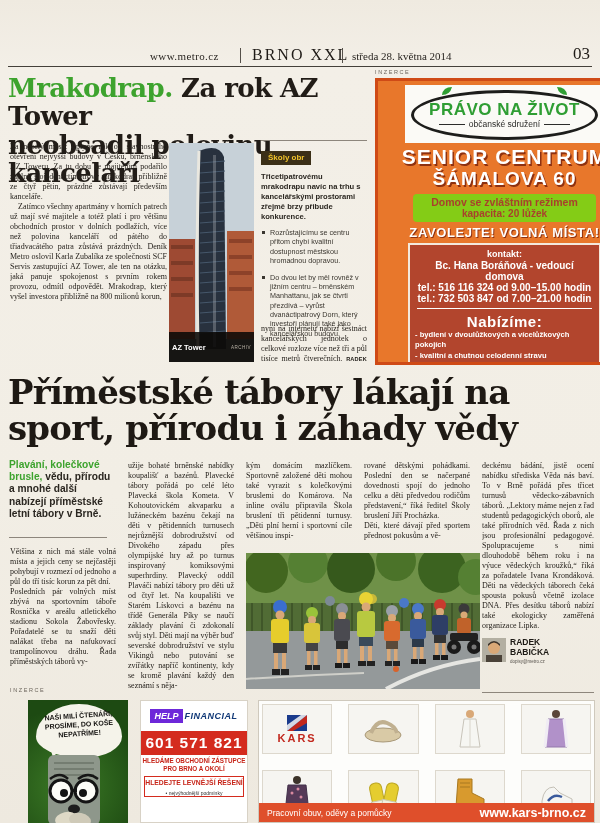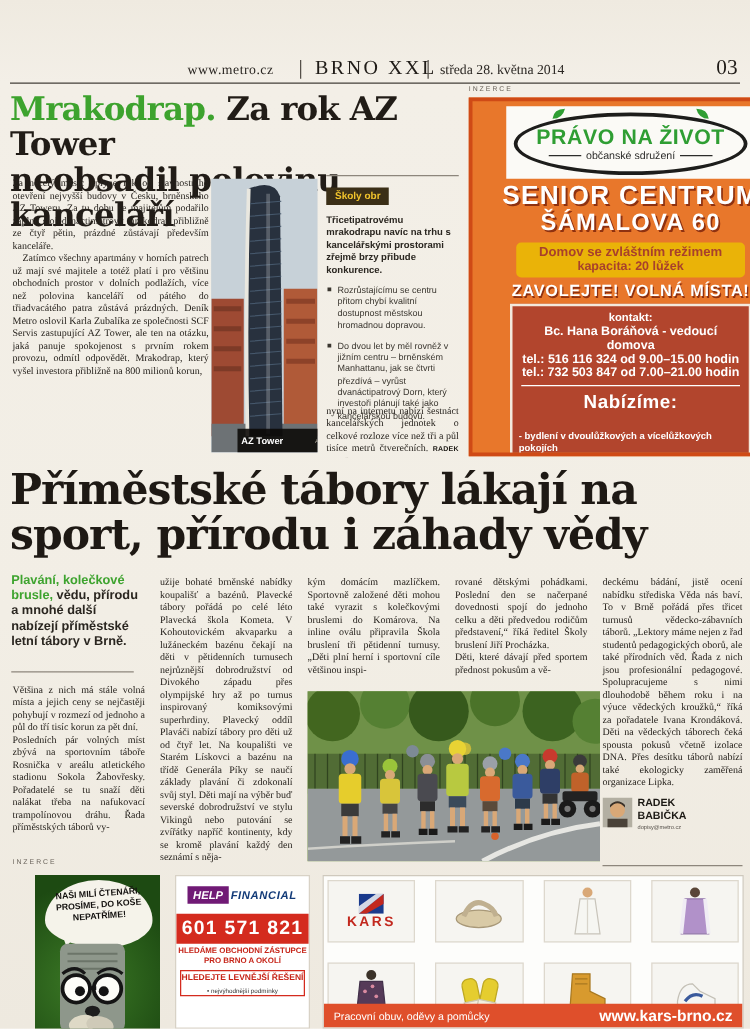--- a/index.html
+++ b/index.html
@@ -19,22 +19,22 @@
   
   .a1-head{left:8px;top:74px;width:368px;font-family:"DejaVu Serif",serif;font-weight:bold;
     font-size:26px;line-height:1.09;letter-spacing:-.6px;color:#211c17;}
   .green{color:#3da32e;}
   .bodytxt{font-size:8px;line-height:1.25;text-align:justify;color:#26221d;}
   .a1-col1{left:10px;top:142px;width:157px;height:224px;overflow:hidden;}
   .a1-col1 p{margin:0;}
   .a1-col1 p.ind{text-indent:8px;}
   .photo1{left:169px;top:143px;width:85px;height:219px;overflow:hidden;background:#c9d2d8;}
   .photo1 svg{display:block;}
-  .cap1{position:absolute;left:0;bottom:0;width:100%;height:19px;background:rgba(10,8,6,.88);
-    display:flex;align-items:center;justify-content:space-between;box-sizing:border-box;padding:0 3px;margin-left:21px;}
+  .cap1{position:absolute;left:0;bottom:0;width:100%;height:30px;background:rgba(10,8,6,.88);
+    display:flex;align-items:center;justify-content:space-between;box-sizing:border-box;padding:0 3px;}
   .cap1 .t{color:#fff;font-family:"Liberation Sans",sans-serif;font-weight:bold;font-size:7.5px;}
   .cap1 .c{color:#b9b2a6;font-family:"Liberation Sans",sans-serif;font-size:4.5px;letter-spacing:.5px;}
   .box1{left:261px;top:140px;width:106px;border-top:1px solid #8d867c;padding-top:5px;
     font-family:"Liberation Sans",sans-serif;}
   .box1 .tag{display:inline-block;background:#3b2f17;color:#f2c42c;font-weight:bold;
     font-size:8px;padding:2px 7px 3px;}
   .box1 .intro{font-weight:bold;font-size:7.6px;line-height:1.32;margin:7px 0 6px;color:#2a2620;}
   .box1 ul{margin:0;padding:0;list-style:none;}
   .box1 li{position:relative;padding-left:9px;font-size:7.2px;line-height:1.3;color:#3a362f;margin-bottom:7px;}
   .box1 li:before{content:"";position:absolute;left:1px;top:3px;width:3px;height:3px;background:#3a362f;}
@@ -49,32 +49,32 @@
   .sen-oval{position:relative;border:3px solid #1d1d1b;border-radius:50%;height:44px;
     display:flex;flex-direction:column;align-items:center;justify-content:center;}
   .sen-oval .t1{color:#2f9e33;font-weight:bold;font-size:17px;letter-spacing:.5px;line-height:1;}
   .sen-oval .t2{display:flex;align-items:center;gap:4px;font-size:8.5px;color:#2c2c2a;margin-top:1px;}
   .sen-oval .t2:before,.sen-oval .t2:after{content:"";width:26px;height:1px;background:#2c2c2a;}
   .leaf{position:absolute;top:-7px;}
   .sen-t1{color:#fff;font-weight:bold;text-align:center;font-size:21px;letter-spacing:1px;line-height:1.05;
     text-shadow:1.5px 1.5px 0 #8e3110;margin-top:3px;}
   .sen-t2{color:#fff;font-weight:bold;text-align:center;font-size:19px;letter-spacing:1px;
     text-shadow:1.5px 1.5px 0 #8e3110;}
-  .sen-info{background:#eab308;border-radius:4px;margin:4px 12px 3px;padding:2px 2px 3px;text-align:center;
+  .sen-info{background:#84cc16;border-radius:4px;margin:4px 12px 3px;padding:2px 2px 3px;text-align:center;
     color:#a8402c;font-weight:bold;}
   .sen-info .l1{font-size:10.5px;}
   .sen-info .l2{font-size:10px;}
   .sen-cta{color:#fff;font-weight:bold;text-align:center;font-size:13px;letter-spacing:.6px;
     text-shadow:1px 1px 0 #8e3110;margin:2px 0 3px;}
   .sen-con{background:#b2452d;border:2px solid #f3e9dd;margin:0 7px;padding:4px 5px 5px;color:#fff;}
   .sen-con .k{text-align:center;font-weight:bold;font-size:9px;}
   .sen-con .n{text-align:center;font-weight:bold;font-size:10px;margin-top:1px;}
   .sen-con .tel{text-align:center;font-weight:bold;font-size:10px;}
   .sen-div{height:1px;background:#fff;margin:4px 2px;}
-  .sen-nab{text-align:center;font-weight:bold;font-size:15px;letter-spacing:.5px;margin-bottom:14px;}
+  .sen-nab{text-align:center;font-weight:bold;font-size:15px;letter-spacing:.5px;margin-bottom:0;}
   .sen-con .off{font-size:7.6px;font-weight:bold;line-height:1.35;}
   
   .a2-head{left:8px;top:374px;width:588px;font-family:"DejaVu Serif",serif;font-weight:bold;
     font-size:34px;line-height:1.06;letter-spacing:-.8px;color:#1e1914;}
   .a2-lead{left:9px;top:459px;width:104px;font-family:"Liberation Sans",sans-serif;
     font-weight:bold;font-size:10.2px;line-height:1.2;color:#2a2620;}
   .a2-rule{left:9px;top:537px;width:98px;height:1px;background:#8d867c;}
   .col{position:absolute;width:106px;overflow:hidden;white-space:pre-line;}
   .c1{left:10px;top:547px;height:142px;}
   .c2{left:128px;top:461px;height:237px;}
@@ -91,21 +91,21 @@
     background:radial-gradient(circle at 40% 70%,#3c7a26 0%,#1d4a12 75%);}
   .bubble{position:absolute;left:8px;top:4px;width:86px;height:54px;background:#f5f3ea;
     border-radius:50% 50% 45% 55%/60% 60% 40% 40%;}
   .bubble:after{content:"";position:absolute;left:14px;bottom:-8px;border:9px solid transparent;
     border-top-color:#f5f3ea;border-left-width:3px;}
   .bubtxt{position:absolute;left:10px;top:12px;width:82px;transform:rotate(-4deg);text-align:center;
     font-family:"Liberation Sans",sans-serif;font-weight:bold;font-size:7px;line-height:1.25;color:#141210;}
   .adhelp{left:140px;top:700px;width:108px;height:123px;background:#fff;border:1px solid #d8d2c6;
     box-sizing:border-box;font-family:"Liberation Sans",sans-serif;overflow:hidden;}
   .hf-logo{height:30px;display:flex;align-items:center;justify-content:center;gap:2px;}
-  .hf-h{background:#701a75;color:#fff;font-weight:bold;font-size:9px;padding:2px 4px;font-style:italic;}
+  .hf-h{background:#6d28d9;color:#fff;font-weight:bold;font-size:9px;padding:2px 4px;font-style:italic;}
   .hf-f{color:#123a78;font-weight:bold;font-style:italic;font-size:9px;letter-spacing:.5px;}
   .hf-phone{background:#d42b1e;color:#fff;font-weight:bold;font-size:15.5px;text-align:center;
     letter-spacing:1px;padding:3px 0;}
   .hf-l12{text-align:center;color:#c62418;font-weight:bold;font-size:6.3px;line-height:1.25;padding:2px 0;}
   .hf-box{margin:1px 3px;border:1px solid #d42b1e;}
   .hf-l3{text-align:center;color:#c62418;font-weight:bold;font-size:6.8px;padding:2px 0;}
   .hf-red{background:#d42b1e;text-align:center;padding:1px 0 3px;}
   .hf-loan{color:#ffe22a;font-weight:bold;font-style:italic;font-size:14px;letter-spacing:1px;
     text-shadow:1px 1px 0 #7d140c;}
   .hf-amt{color:#ffe22a;font-weight:bold;font-size:9.5px;text-shadow:1px 1px 0 #7d140c;}

